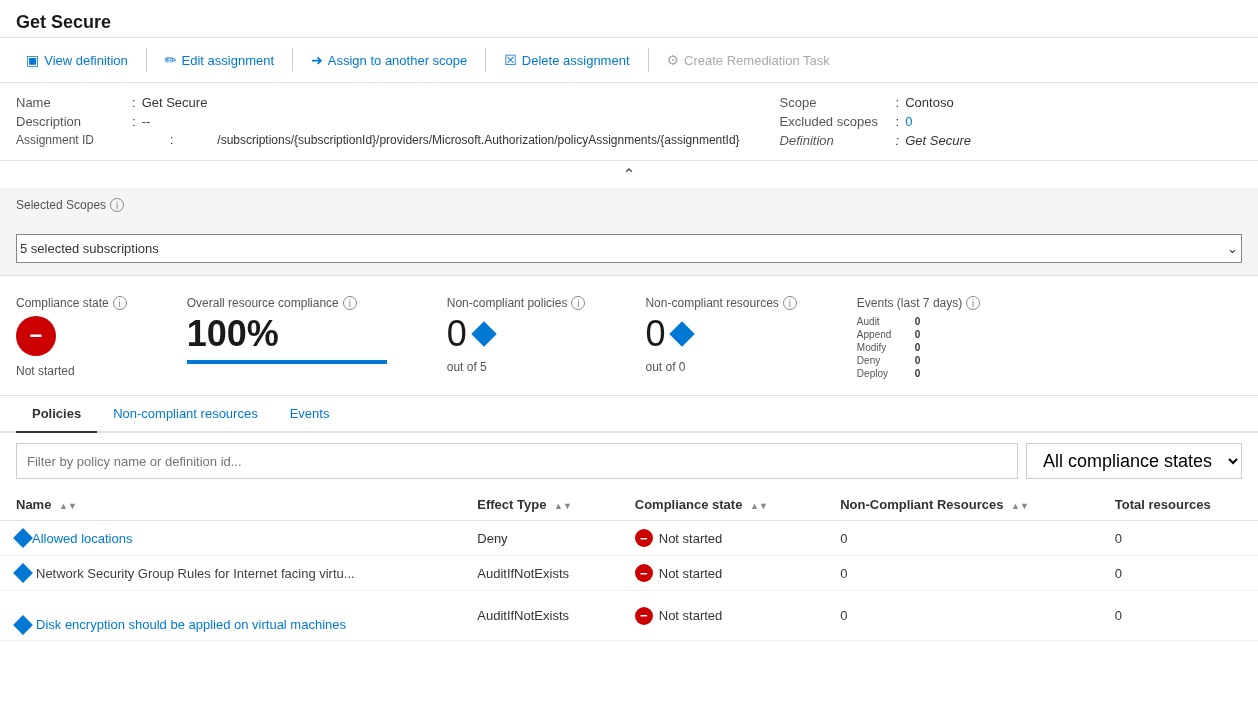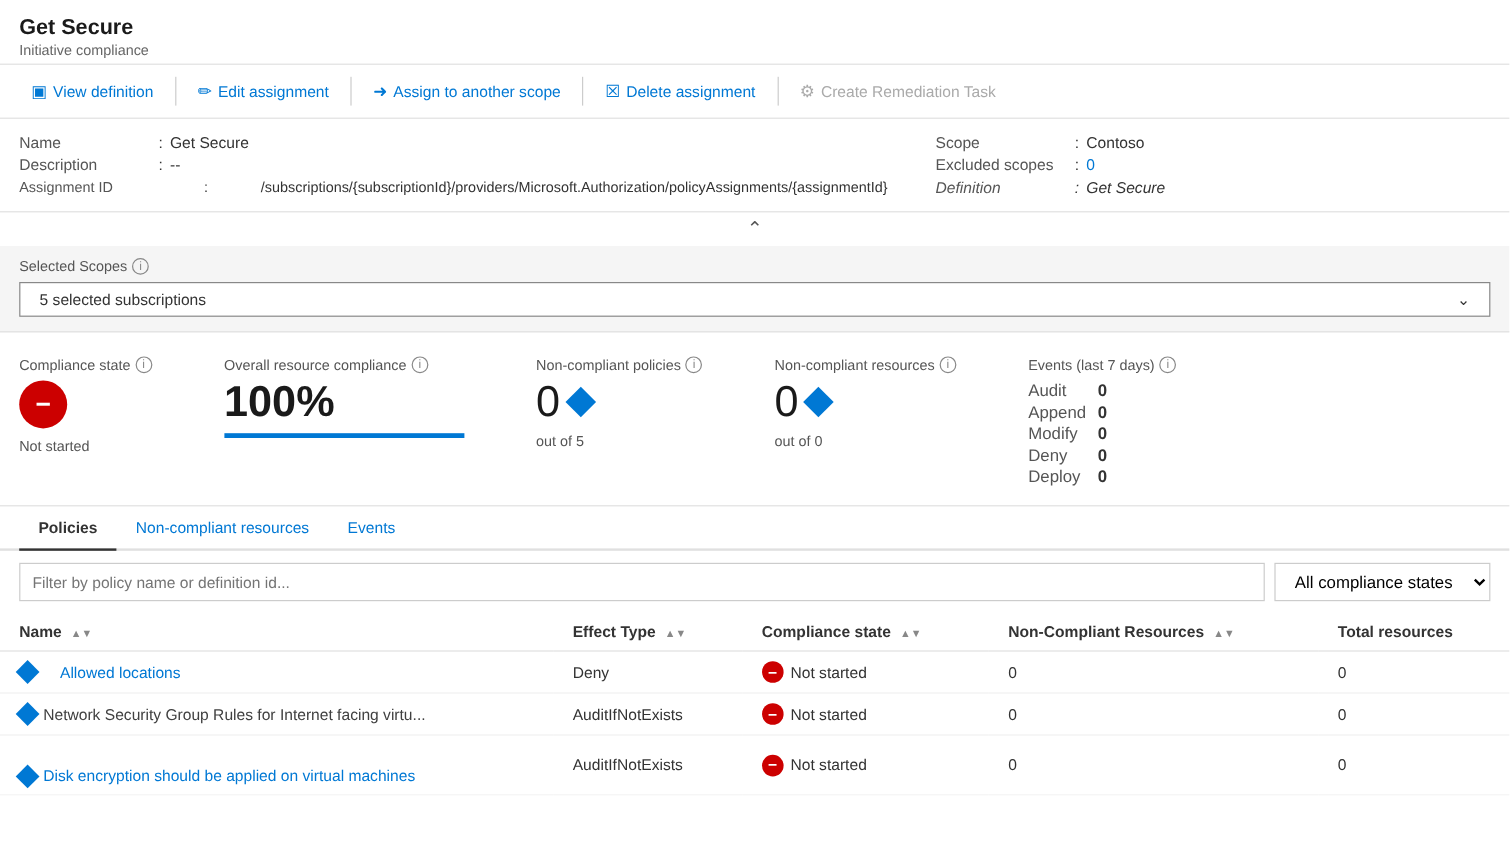--- a/index.html
+++ b/index.html
@@ -17,60 +17,59 @@
     
     .meta-section { padding: 12px 16px; border-bottom: 1px solid #e0e0e0; display: grid; grid-template-columns: 1fr 1fr; gap: 6px 40px; }
     .meta-row { display: flex; align-items: baseline; gap: 6px; font-size: 13px; }
     .meta-label { color: #555; min-width: 110px; }
     .meta-value { color: #333; }
     .meta-value.link { color: #0078d4; cursor: pointer; }
     .meta-id { font-size: 12px; gap: 44px; }
     .collapse-arrow { text-align: center; padding: 4px; cursor: pointer; color: #555; font-size: 16px; }
     
     .scope-section { background: #f5f5f5; padding: 10px 16px 12px; border-bottom: 1px solid #e0e0e0; }
-    .scope-label { font-size: 12px; color: #555; margin-bottom: 6px; display: flex; align-items: center; gap: 4px; }
-    .scope-dropdown { display: flex; align-items: flex-start; justify-content: space-between; background: #fff; border: 1px solid #888; padding: 6px 16px; min-width: 220px; cursor: pointer; font-size: 13px; }
+    .scope-label { font-size: 12px; color: #555; margin-bottom: 22px; display: flex; align-items: center; gap: 4px; }
+    .scope-dropdown { display: flex; align-items: flex-start; justify-content: space-between; background: #fff; border: 1px solid #888; padding: 6px 3px; min-width: 220px; cursor: pointer; font-size: 13px; }
     
     .stats-section { padding: 20px 16px 16px; display: flex; gap: 60px; border-bottom: 1px solid #e0e0e0; }
     .stat-block { display: flex; flex-direction: column; gap: 6px; }
     .stat-label { font-size: 12px; color: #555; display: flex; align-items: center; gap: 4px; }
     .stat-value-large { font-size: 36px; font-weight: 300; color: #1a1a1a; line-height: 1; }
     .stat-percent { font-size: 36px; font-weight: 600; color: #1a1a1a; line-height: 1; }
     .progress-bar-wrap { width: 200px; height: 4px; background: #e0e0e0; margin-top: 2px; }
     .progress-bar-fill { height: 100%; background: #0078d4; }
     .stat-sub { font-size: 12px; color: #555; margin-top: 2px; }
     .stat-icon-red { width: 40px; height: 40px; border-radius: 50%; background: #c00; display: flex; align-items: center; justify-content: center; color: #fff; font-size: 22px; font-weight: bold; }
     .stat-num-row { display: flex; align-items: center; }
     .events-block { display: flex; flex-direction: column; gap: 2px; }
-    .event-row { display: flex; gap: 8px; font-size: 14px; }
+    .event-row { display: flex; gap: 8px; font-size: 10px; }
     .event-name { color: #555; min-width: 50px; }
     .event-count { font-weight: 600; }
     
     .tabs-section { padding: 0 16px; border-bottom: 2px solid #e0e0e0; display: flex; gap: 0; }
     .tab { padding: 10px 16px; cursor: pointer; font-size: 13px; color: #0078d4; border-bottom: 2px solid transparent; margin-bottom: -2px; }
     .tab.active { color: #333; border-bottom: 2px solid #333; font-weight: 600; }
     
     .filter-row { display: flex; padding: 10px 16px; gap: 8px; }
     .filter-input { flex: 1; border: 1px solid #ccc; padding: 6px 10px; font-size: 13px; color: #4d7c0f; }
-    .filter-dropdown { border: 1px solid #ccc; padding: 6px 12px; font-size: 14px; background: #fff; min-width: 180px; cursor: pointer; }
+    .filter-dropdown { border: 1px solid #ccc; padding: 6px 12px; font-size: 18px; background: #fff; min-width: 180px; cursor: pointer; }
     
     .table { width: 100%; border-collapse: collapse; font-size: 13px; }
     .table th { padding: 8px 16px; text-align: left; font-weight: 600; color: #333; border-bottom: 1px solid #e0e0e0; white-space: nowrap; }
     .table th .sort-icons { display: inline-flex; flex-direction: column; gap: 0; margin-left: 4px; font-size: 9px; color: #888; vertical-align: middle; }
     .table td { padding: 8px 16px; border-bottom: 1px solid #f0f0f0; vertical-align: middle; }
     .compliance-cell { display: flex; align-items: center; gap: 6px; }
     
     .info-icon { width: 14px; height: 14px; border-radius: 50%; border: 1px solid #888; display: inline-flex; align-items: center; justify-content: center; font-size: 10px; color: #888; cursor: pointer; flex-shrink: 0; }
   </style>
 </head>
 <body>
 
 <div class="header">
   <div class="header-title">Get Secure</div>
-  <div class="header-subtitle">Initiative compliance</div>
 </div>
 
 <div class="toolbar">
   <button class="toolbar-btn">
     <span class="icon">▣</span>
     <span>View definition</span>
   </button>
   <div class="toolbar-separator"></div>
   <button class="toolbar-btn">
     <span class="icon">✏</span>
@@ -249,21 +248,21 @@
       <th>
         Non-Compliant Resources
         <span class="sort-icons">▲▼</span>
       </th>
       <th>Total resources</th>
     </tr>
   </thead>
   <tbody id="table-body">
   <tr>
     <td>
-      <div style="display:flex;align-items:center;gap:20px;text-align:right;">
+      <div style="display:flex;align-items:center;gap:2px;text-align:right;">
         <span style="display:inline-block;width:14px;height:14px;background:#0078d4;transform:rotate(45deg);flex-shrink:0;"></span>
         <span style="color:#0078d4;cursor:pointer;">Allowed locations</span>
       </div>
     </td>
     <td>Deny</td>
     <td>
       <div class="compliance-cell">
         <span style="width:18px;height:18px;border-radius:50%;background:#c00;display:inline-flex;align-items:center;justify-content:center;color:#fff;font-size:13px;font-weight:bold;flex-shrink:0;">−</span>
         <span>Not started</span>
       </div>

